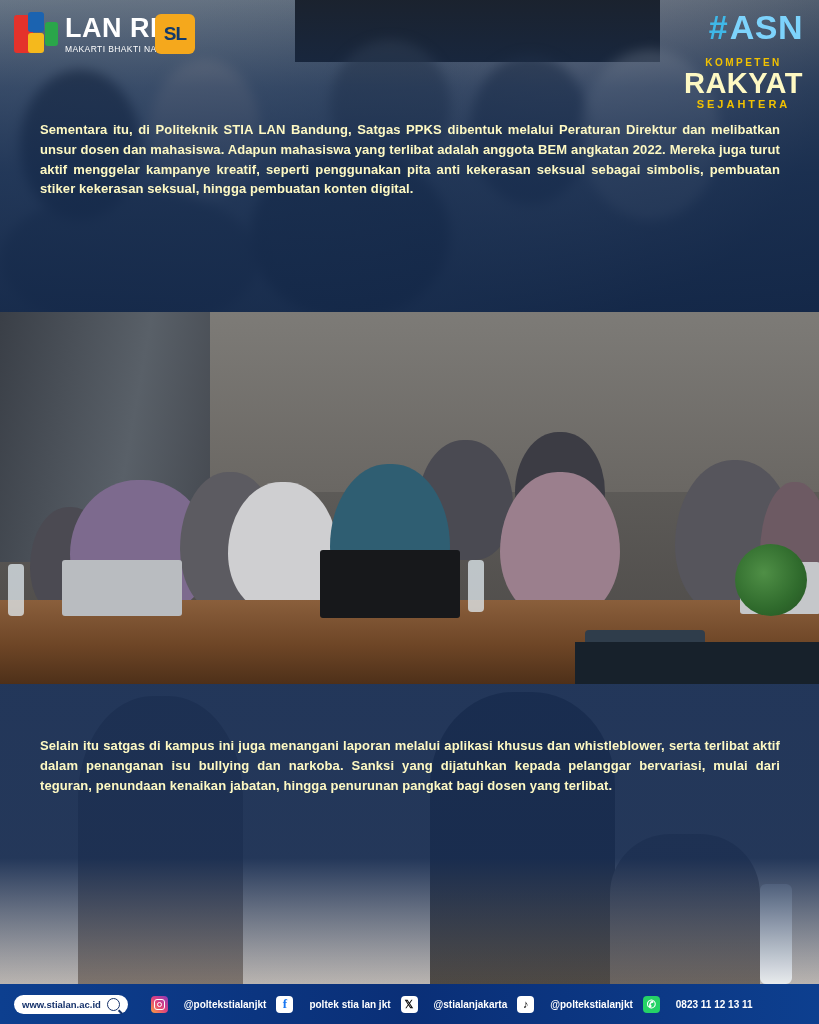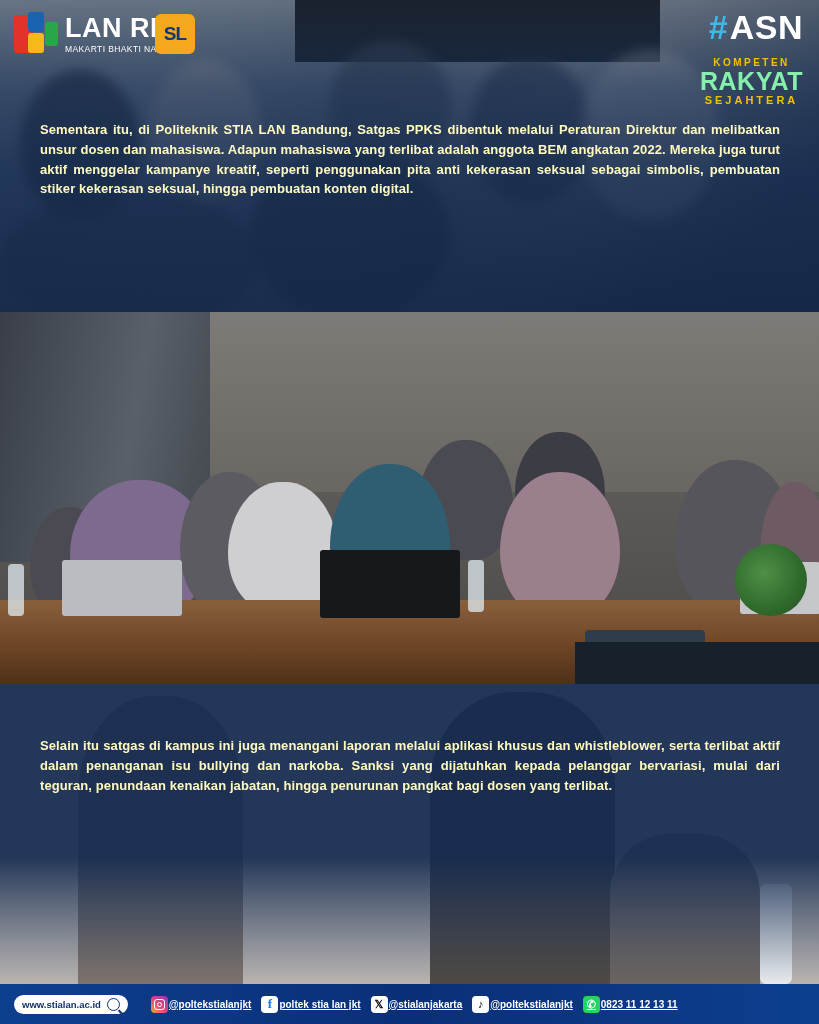--- a/index.html
+++ b/index.html
@@ -127,23 +127,23 @@
     text-align: center;
     line-height: 1;
   }
   .asn-line1 {
     display: flex;
     align-items: baseline;
     justify-content: flex-end;
     gap: 2px;
   }
   .asn-hash { color: #3fb8e8; font-size: 34px; font-weight: bold; }
-  .asn-word { color: #ffffff; font-size: 34px; font-weight: bold; letter-spacing: 0.5px; }
+  .asn-word { color: #7dd3fc; font-size: 34px; font-weight: bold; letter-spacing: 0.5px; }
   .asn-line2 { color: #f2c200; font-size: 10px; font-weight: bold; letter-spacing: 2.5px; margin-top: 14px; }
-  .asn-line3 { color: #86efac; font-size: 25px; font-weight: bold; letter-spacing: 0.5px; margin-top: 1px; }
+  .asn-line3 { color: #fef9c3; font-size: 29px; font-weight: bold; letter-spacing: 0.5px; margin-top: 1px; }
   .asn-line4 { color: #f2c200; font-size: 11px; font-weight: bold; letter-spacing: 3px; margin-top: 1px; }
 
   
   .para {
     position: absolute;
     color: #fef9c3;
     font-size: 13px;
     font-weight: bold;
     line-height: 1.52;
     text-align: justify;
@@ -310,25 +310,24 @@
     content: "";
     position: absolute;
     right: -4px; bottom: -3px;
     width: 5px; height: 1.6px;
     background: #15326b;
     transform: rotate(45deg);
   }
   .social {
     display: flex;
     align-items: center;
-    gap: 1px;
+    gap: 16px;
     color: #ffffff;
     font-size: 10px;
     font-weight: bold;
-    text-decoration: underline;
   }
   .ic {
     width: 17px; height: 17px;
     border-radius: 4px;
     display: flex;
     align-items: center;
     justify-content: center;
     font-size: 10px;
     font-weight: bold;
     color: #ffffff;

